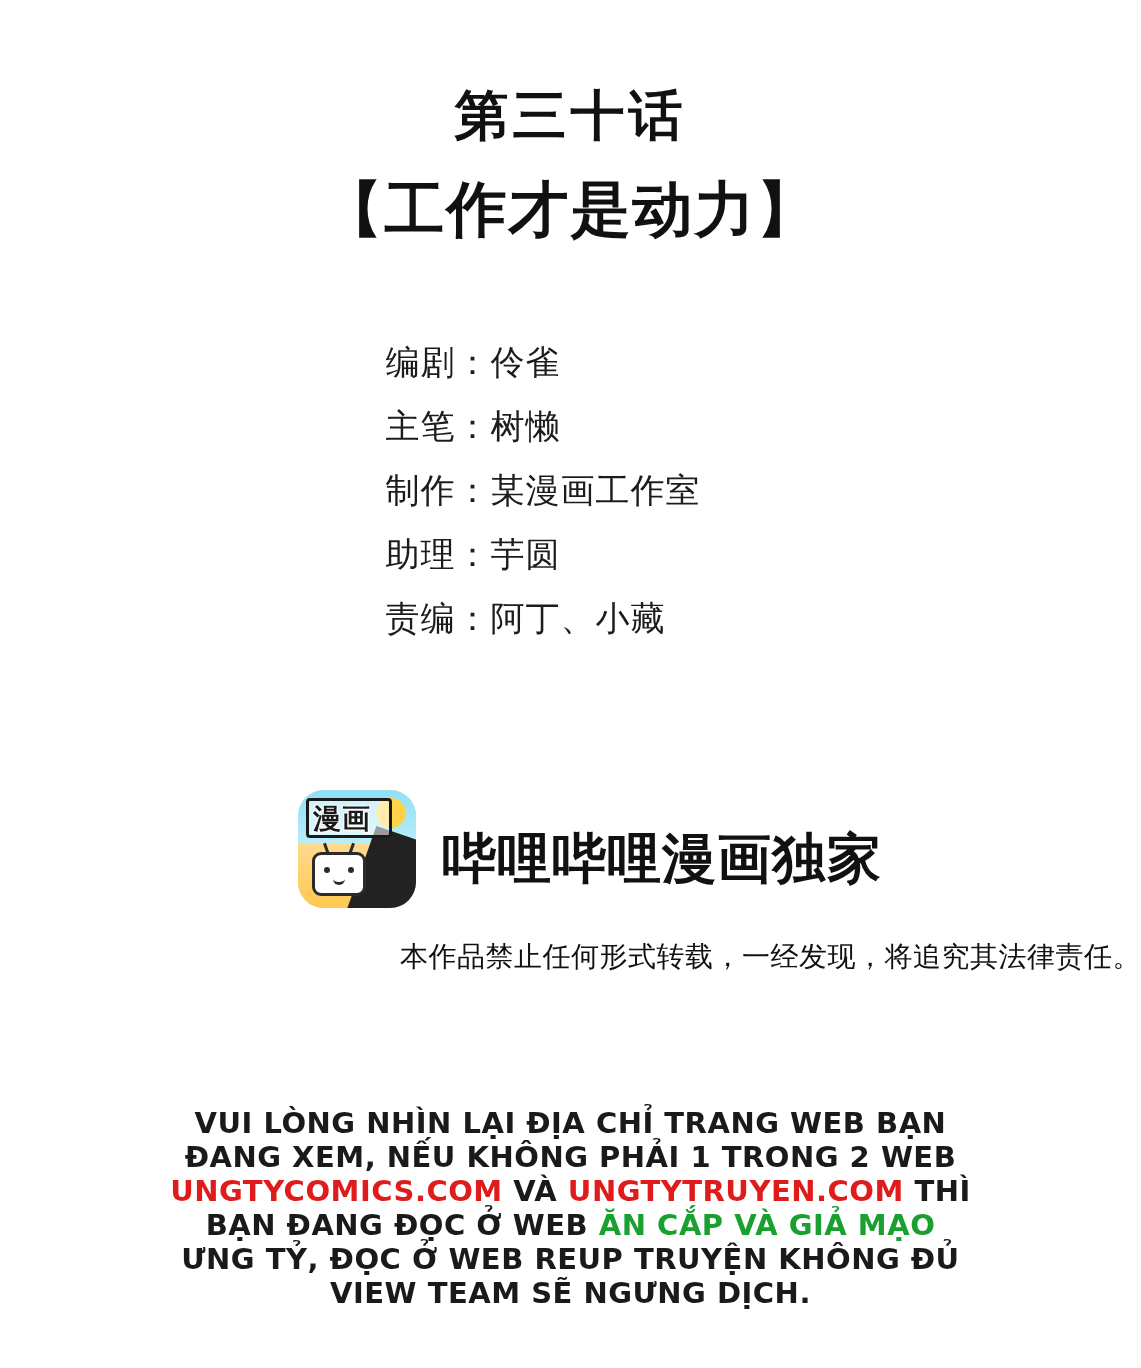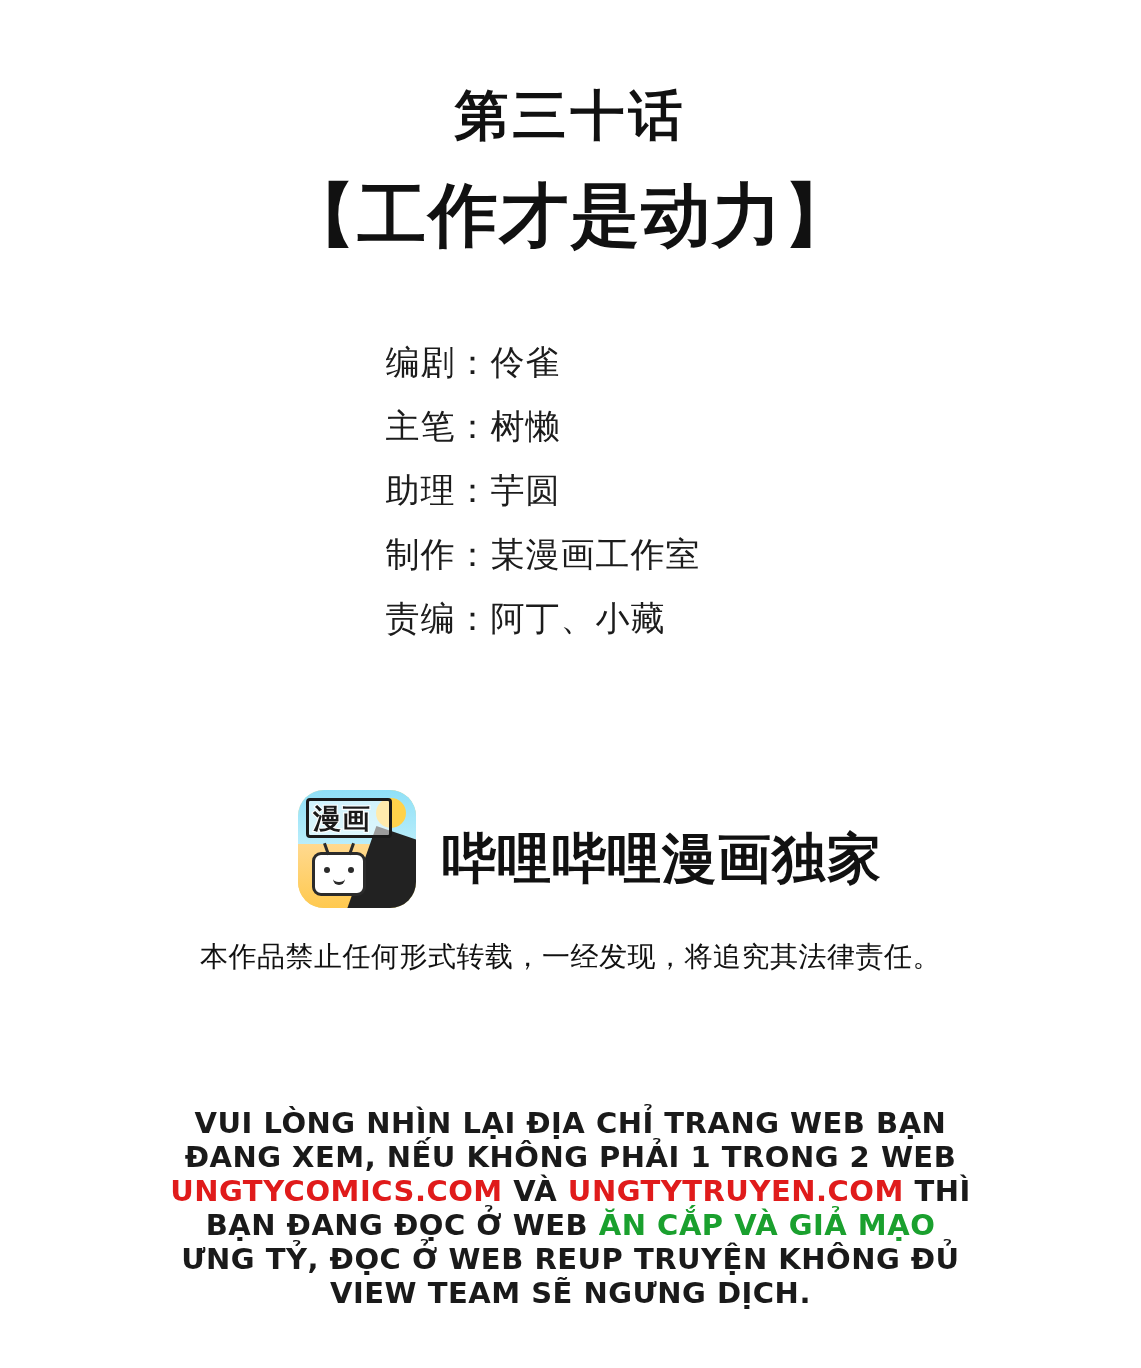--- a/index.html
+++ b/index.html
@@ -30,21 +30,21 @@
     letter-spacing: 4px;
     color: #111111;
   }
   .chapter-title {
     position: absolute;
     top: 170px;
     left: 0;
     width: 1141px;
     text-align: center;
     font-family: "DejaVu Sans", sans-serif;
-    font-size: 69px;
+    font-size: 60px;
     font-weight: 700;
     letter-spacing: 2px;
     color: #111111;
     white-space: nowrap;
   }
 
   
   .credits {
     position: absolute;
     top: 330px;
@@ -172,21 +172,21 @@
     white-space: nowrap;
     margin-top: 20px;
   }
 
   
   .copyright {
     position: absolute;
     top: 938px;
     left: 0;
     width: 1141px;
-    text-align: center;
+    text-align: right;
     font-family: "DejaVu Sans", sans-serif;
     font-size: 28px;
     color: #111111;
     letter-spacing: 0.5px;
   }
 
   
   .vn-notice {
     position: absolute;
     top: 1070px;
@@ -210,22 +210,22 @@
 <body>
 
 <div class="page">
 
   <div class="chapter-number">第三十话</div>
   <div class="chapter-title">【工作才是动力】</div>
 
   <div class="credits">
     <div class="credit-row">编剧：伶雀</div>
     <div class="credit-row">主笔：树懒</div>
+    <div class="credit-row">制作：某漫画工作室</div>
     <div class="credit-row">助理：芋圆</div>
-    <div class="credit-row">制作：某漫画工作室</div>
     <div class="credit-row">责编：阿丁、小藏</div>
   </div>
 
   <div class="brand-line">
     <div class="app-logo">
       <div class="sky"></div>
       <div class="sun"></div>
       <div class="ground"></div>
       <div class="cape"></div>
       <div class="tv">

